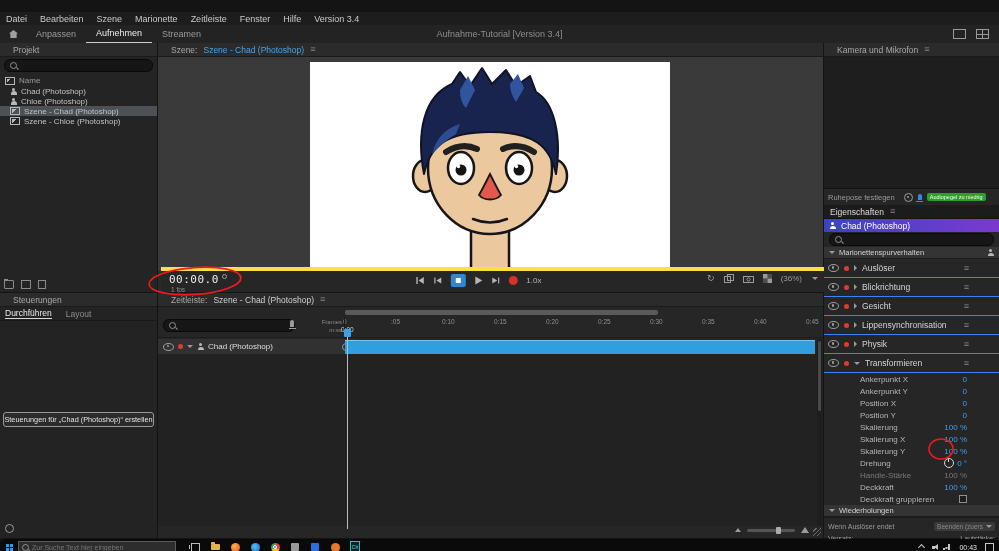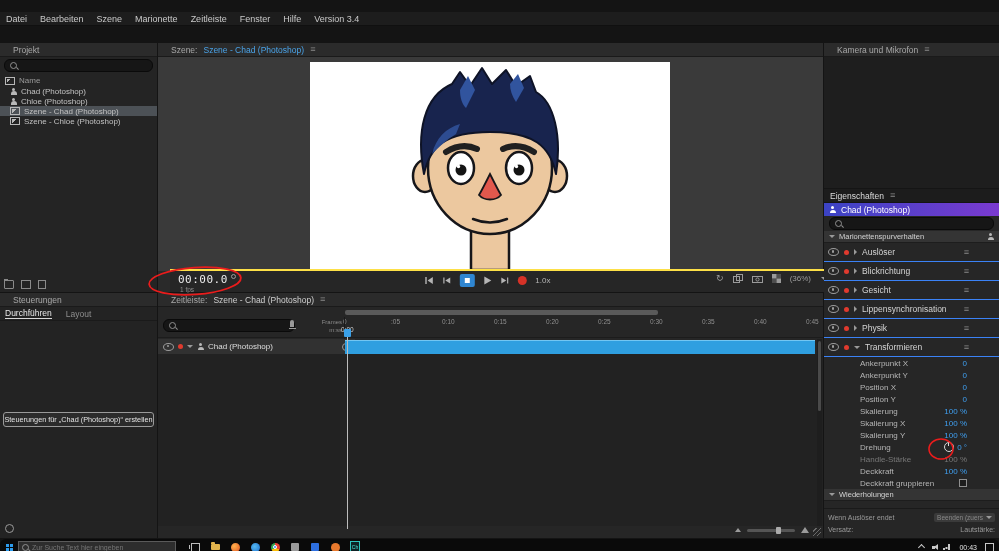--- a/index.html
+++ b/index.html
@@ -64,21 +64,21 @@
   .mini-ic{width:8px;height:7px;border:1px solid #8a8a8a;}
   .mini-ic.folder{border-radius:0 1px 1px 1px;position:relative;}
   .mini-ic.folder::before{content:"";position:absolute;left:-1px;top:-2px;width:4px;height:2px;background:#8a8a8a;}
   .mini-ic.trash{width:6px;}
 
   
   #scene{left:158px;top:43px;width:665px;height:249px;background:#2a2a2a;}
   .scene-name{color:#4aa3e8;}
   .stage{position:absolute;left:0;top:14px;width:665px;height:214px;background:#3a3a3a;}
   .canvas{position:absolute;left:152px;top:5px;width:360px;height:208px;background:#ffffff;}
-  .transport{position:absolute;left:12px;bottom:0;width:665px;height:21px;background:#262626;border-top:2px solid #fde047;}
+  .transport{position:absolute;left:3px;bottom:0;width:665px;height:21px;background:#262626;border-top:4px solid #fde047;}
   .timecode-block{position:absolute;left:8px;top:2px;}
   .timecode{font-size:11px;color:#ededed;font-family:"DejaVu Sans Mono",monospace;letter-spacing:.5px;display:flex;align-items:flex-start;gap:3px;}
   .tc-deg{width:3px;height:3px;border:1px solid #9a9a9a;border-radius:50%;margin-top:1px;}
   .fps{font-size:6.5px;color:#8a8a8a;padding-left:2px;}
   .transport-center{position:absolute;left:50%;transform:translateX(-62%);top:3px;display:flex;align-items:center;gap:9px;}
   .tbtn{display:flex;align-items:center;justify-content:center;}
   .tbtn svg{fill:#b5b5b5;}
   .stop-btn{width:15px;height:13px;background:#2f86d1;border-radius:2px;display:flex;align-items:center;justify-content:center;}
   .stop-btn span{width:5px;height:5px;background:#fff;}
   .record-btn{width:9px;height:9px;border-radius:50%;background:#d63227;}
@@ -202,20 +202,31 @@
     <span class="menu-item">Datei</span>
     <span class="menu-item">Bearbeiten</span>
     <span class="menu-item">Szene</span>
     <span class="menu-item">Marionette</span>
     <span class="menu-item">Zeitleiste</span>
     <span class="menu-item">Fenster</span>
     <span class="menu-item">Hilfe</span>
     <span class="menu-item">Version 3.4</span>
   </div>
 
+  <div class="workspace">
+    <span class="home-ic"></span>
+    <div class="ws-tab">Anpassen</div>
+    <div class="ws-tab active">Aufnehmen</div>
+    <div class="ws-tab">Streamen</div>
+    <div class="ws-title">Aufnahme-Tutorial [Version 3.4]</div>
+    <div class="ws-right">
+      <span class="ws-ic"></span>
+      <span class="ws-ic grid"></span>
+    </div>
+  </div>
 
   <div class="panel" id="project">
     <div class="panel-header">
       <span>Projekt</span>
     </div>
     <div class="searchbox">
       <span class="mag"></span>
     </div>
     <div class="name-row">
       <span class="scene-ic"></span>
@@ -404,20 +415,26 @@
       <span class="resize-grip"></span>
     </div>
   </div>
 
   <div class="panel" id="rightpanel">
     <div class="panel-header rp-row">
       <span>Kamera und Mikrofon</span>
       <span class="menu-glyph">≡</span>
     </div>
     <div class="camera-area rp-row"></div>
+    <div class="restpose rp-row">
+      <span>Ruhepose festlegen</span>
+      <span class="cam-ic"></span>
+      <span class="mic-blue"></span>
+      <span class="audio-badge">Audiopegel zu niedrig</span>
+    </div>
     <div class="props-tabbar rp-row">
       <span>Eigenschaften</span>
       <span class="menu-glyph">≡</span>
     </div>
     <div class="puppet-bar rp-row">
       <span class="person-ic"></span>
       <span>Chad (Photoshop)</span>
     </div>
     <div class="rp-search rp-row">
       <div class="searchbox">

